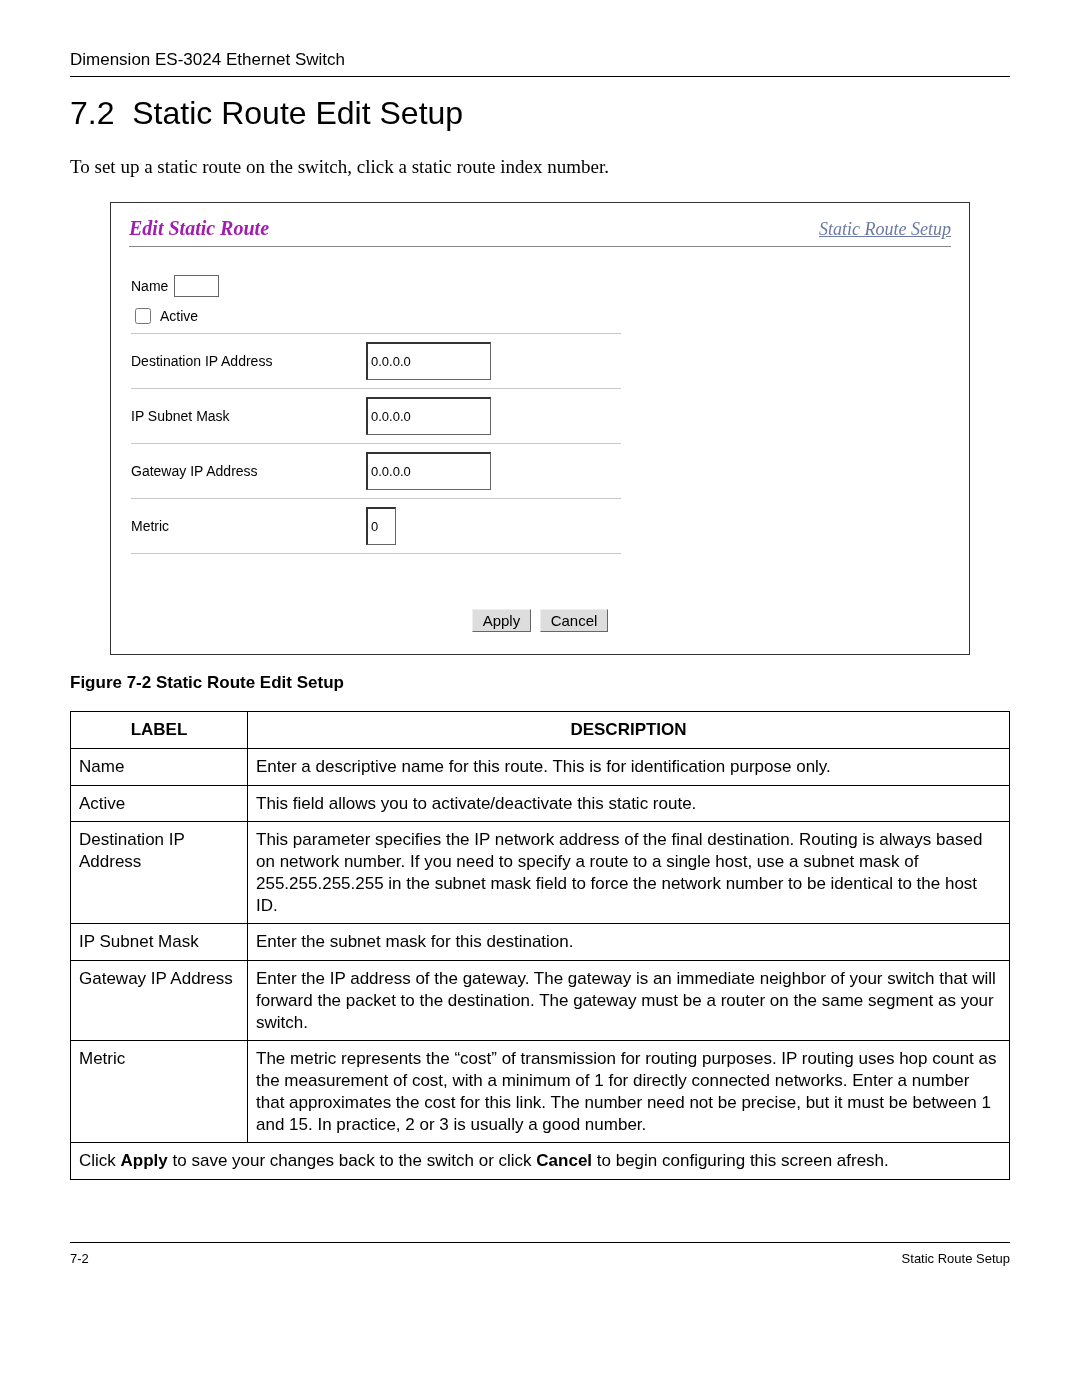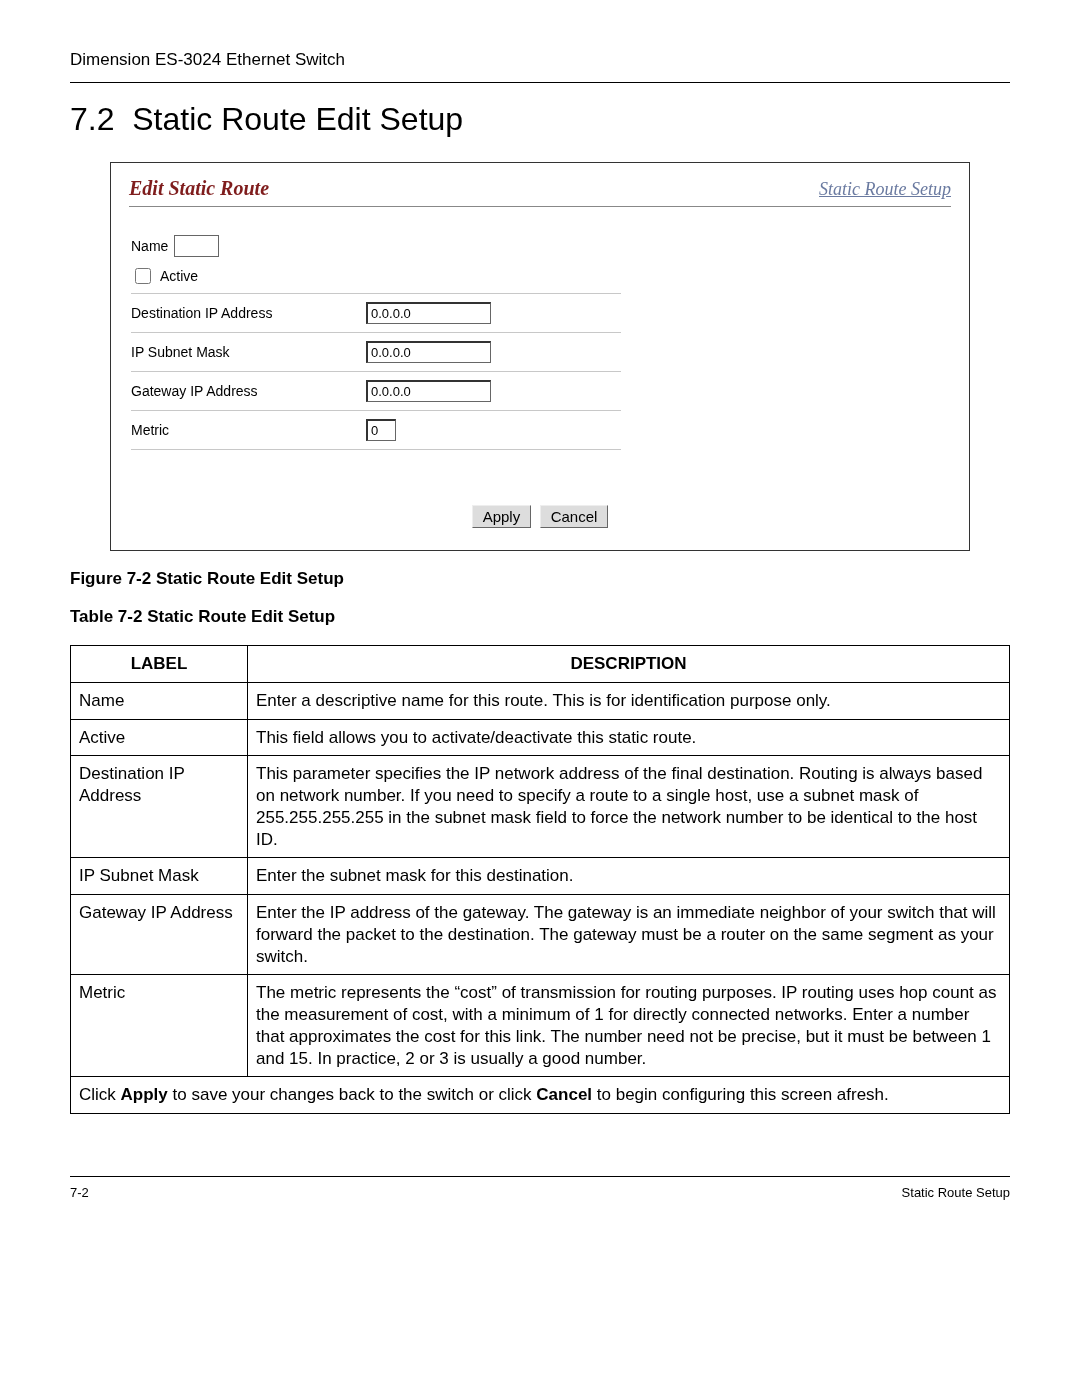--- a/index.html
+++ b/index.html
@@ -11,21 +11,21 @@
     width: 1080px;
     min-height: 1397px;
     position: relative;
   }
   .page {
     padding: 50px 70px 30px 70px;
   }
   .running-head {
     font-size: 17px;
     border-bottom: 1px solid #000;
-    padding-bottom: 12px;
+    padding-bottom: 6px;
     margin-bottom: 18px;
   }
   .section-heading {
     font-size: 32px;
     font-weight: normal;
     margin: 8px 0 24px 0;
   }
   .intro {
     font-family: "Times New Roman", Times, serif;
     font-size: 19px;
@@ -44,21 +44,21 @@
     justify-content: space-between;
     align-items: flex-end;
     border-bottom: 1px solid #888;
     padding-bottom: 6px;
     margin-bottom: 28px;
   }
   .shot-title {
     font-family: "Times New Roman", Times, serif;
     font-style: italic;
     font-weight: bold;
-    color: #7f1d1d;
+    color: #a21caf;
     font-size: 20px;
   }
   .shot-link {
     font-family: "Times New Roman", Times, serif;
     font-style: italic;
     color: #6a7aa0;
     font-size: 18px;
     text-decoration: underline;
   }
 
@@ -94,21 +94,21 @@
   .frow {
     display: flex;
     align-items: center;
     border-top: 1px solid #c8c8c8;
     padding: 8px 0;
     font-size: 14px;
   }
   .frow .lab { width: 235px; }
   .frow input[type=text] {
     width: 125px;
-    height: 22px;
+    height: 38px;
     font-size: 13px;
     border: 1px solid #666;
     border-top: 2px solid #333;
     border-left: 2px solid #333;
     padding: 1px 3px;
   }
   .frow.last { border-bottom: 1px solid #c8c8c8; }
 
   .btnbar {
     text-align: center;
@@ -162,20 +162,21 @@
 <body>
 
 <div class="page">
 
   <div class="running-head">Dimension ES-3024 Ethernet Switch</div>
 
   <h2 class="section-heading">
     <span>7.2</span>&nbsp;&nbsp;<span>Static Route Edit Setup</span>
   </h2>
 
+  <p class="intro">To set up a static route on the switch, click a static route index number.</p>
 
   <div class="shot">
     <div class="shot-head">
       <span class="shot-title">Edit Static Route</span>
       <a class="shot-link">Static Route Setup</a>
     </div>
 
     <div class="form-wrap">
       <div class="toprow">
         <span>Name</span>
@@ -206,21 +207,20 @@
       </div>
 
       <div class="btnbar">
         <button>Apply</button>
         <button>Cancel</button>
       </div>
     </div>
   </div>
 
   <div class="figcap">Figure 7-2 Static Route Edit Setup</div>
-  <div class="tabcap">Table 7-2 Static Route Edit Setup</div>
 
   <table class="desc">
     <thead>
       <tr>
         <th class="labcol">LABEL</th>
         <th>DESCRIPTION</th>
       </tr>
     </thead>
     <tbody>
       <tr>

